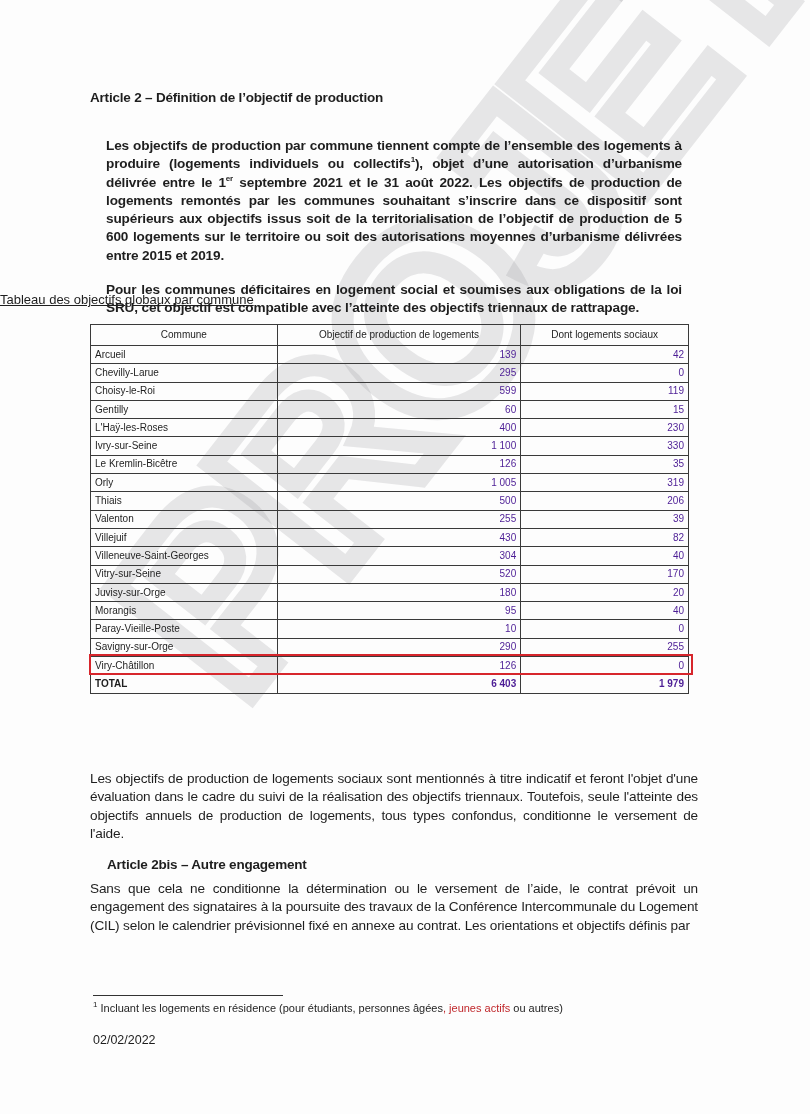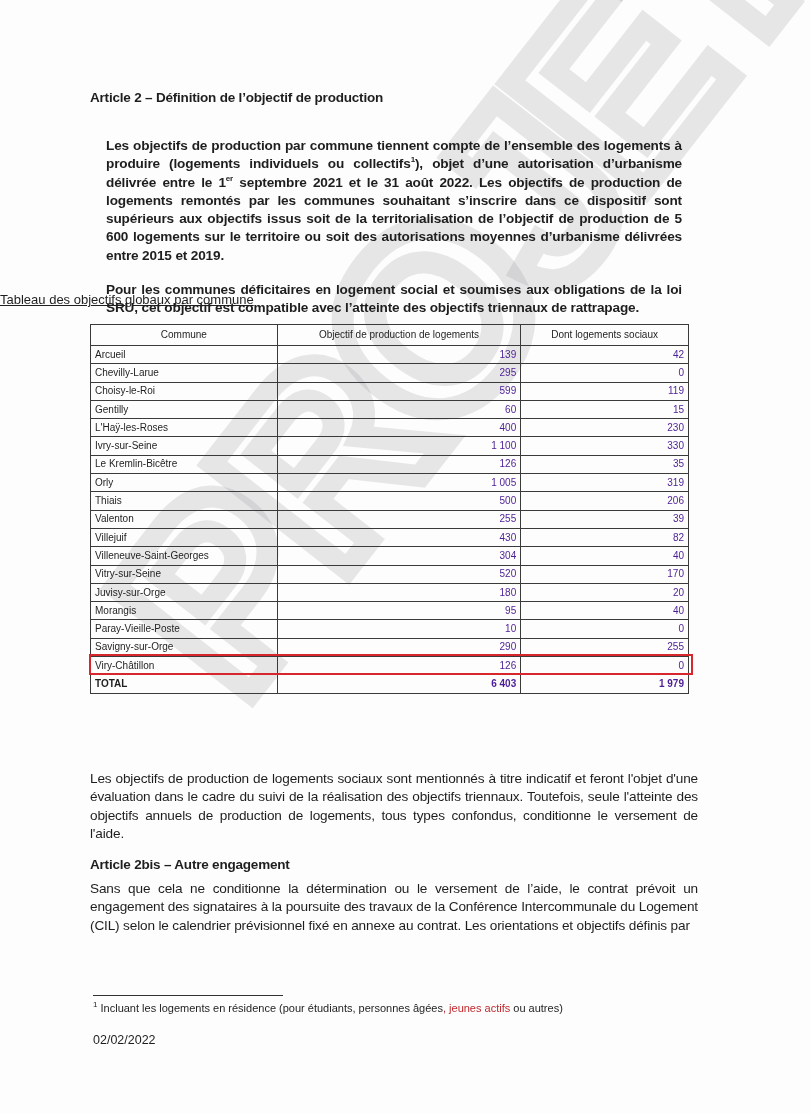--- a/index.html
+++ b/index.html
@@ -245,21 +245,21 @@
             <td class="num">6 403</td>
             <td class="num">1 979</td>
           </tr>
         </tbody>
     </table>
 
     <div class="highlight"></div>
 
     <div class="para" style="top:742px;margin-top:28px;">Les objectifs de production de logements sociaux sont mentionnés à titre indicatif et feront l'objet d'une évaluation dans le cadre du suivi de la réalisation des objectifs triennaux. Toutefois, seule l'atteinte des objectifs annuels de production de logements, tous types confondus, conditionne le versement de l'aide.</div>
 
-    <div class="h" style="top:857px;">Article 2bis – Autre engagement</div>
+    <div class="h" style="top:857px;margin-left:17px;">Article 2bis – Autre engagement</div>
     <div class="para" style="top:880px;">Sans que cela ne conditionne la détermination ou le versement de l’aide, le contrat prévoit un engagement des signataires à la poursuite des travaux de la Conférence Intercommunale du Logement (CIL) selon le calendrier prévisionnel fixé en annexe au contrat. Les orientations et objectifs définis par</div>
 
     <div class="fn-rule"></div>
     <div class="footnote"><sup>1</sup><span> Incluant les logements en résidence (pour étudiants, personnes âgées</span><span class="red">, jeunes actifs</span><span> ou autres)</span></div>
 
     <div class="date">02/02/2022</div>
   </div>
 </div>
 
 </body></html>

